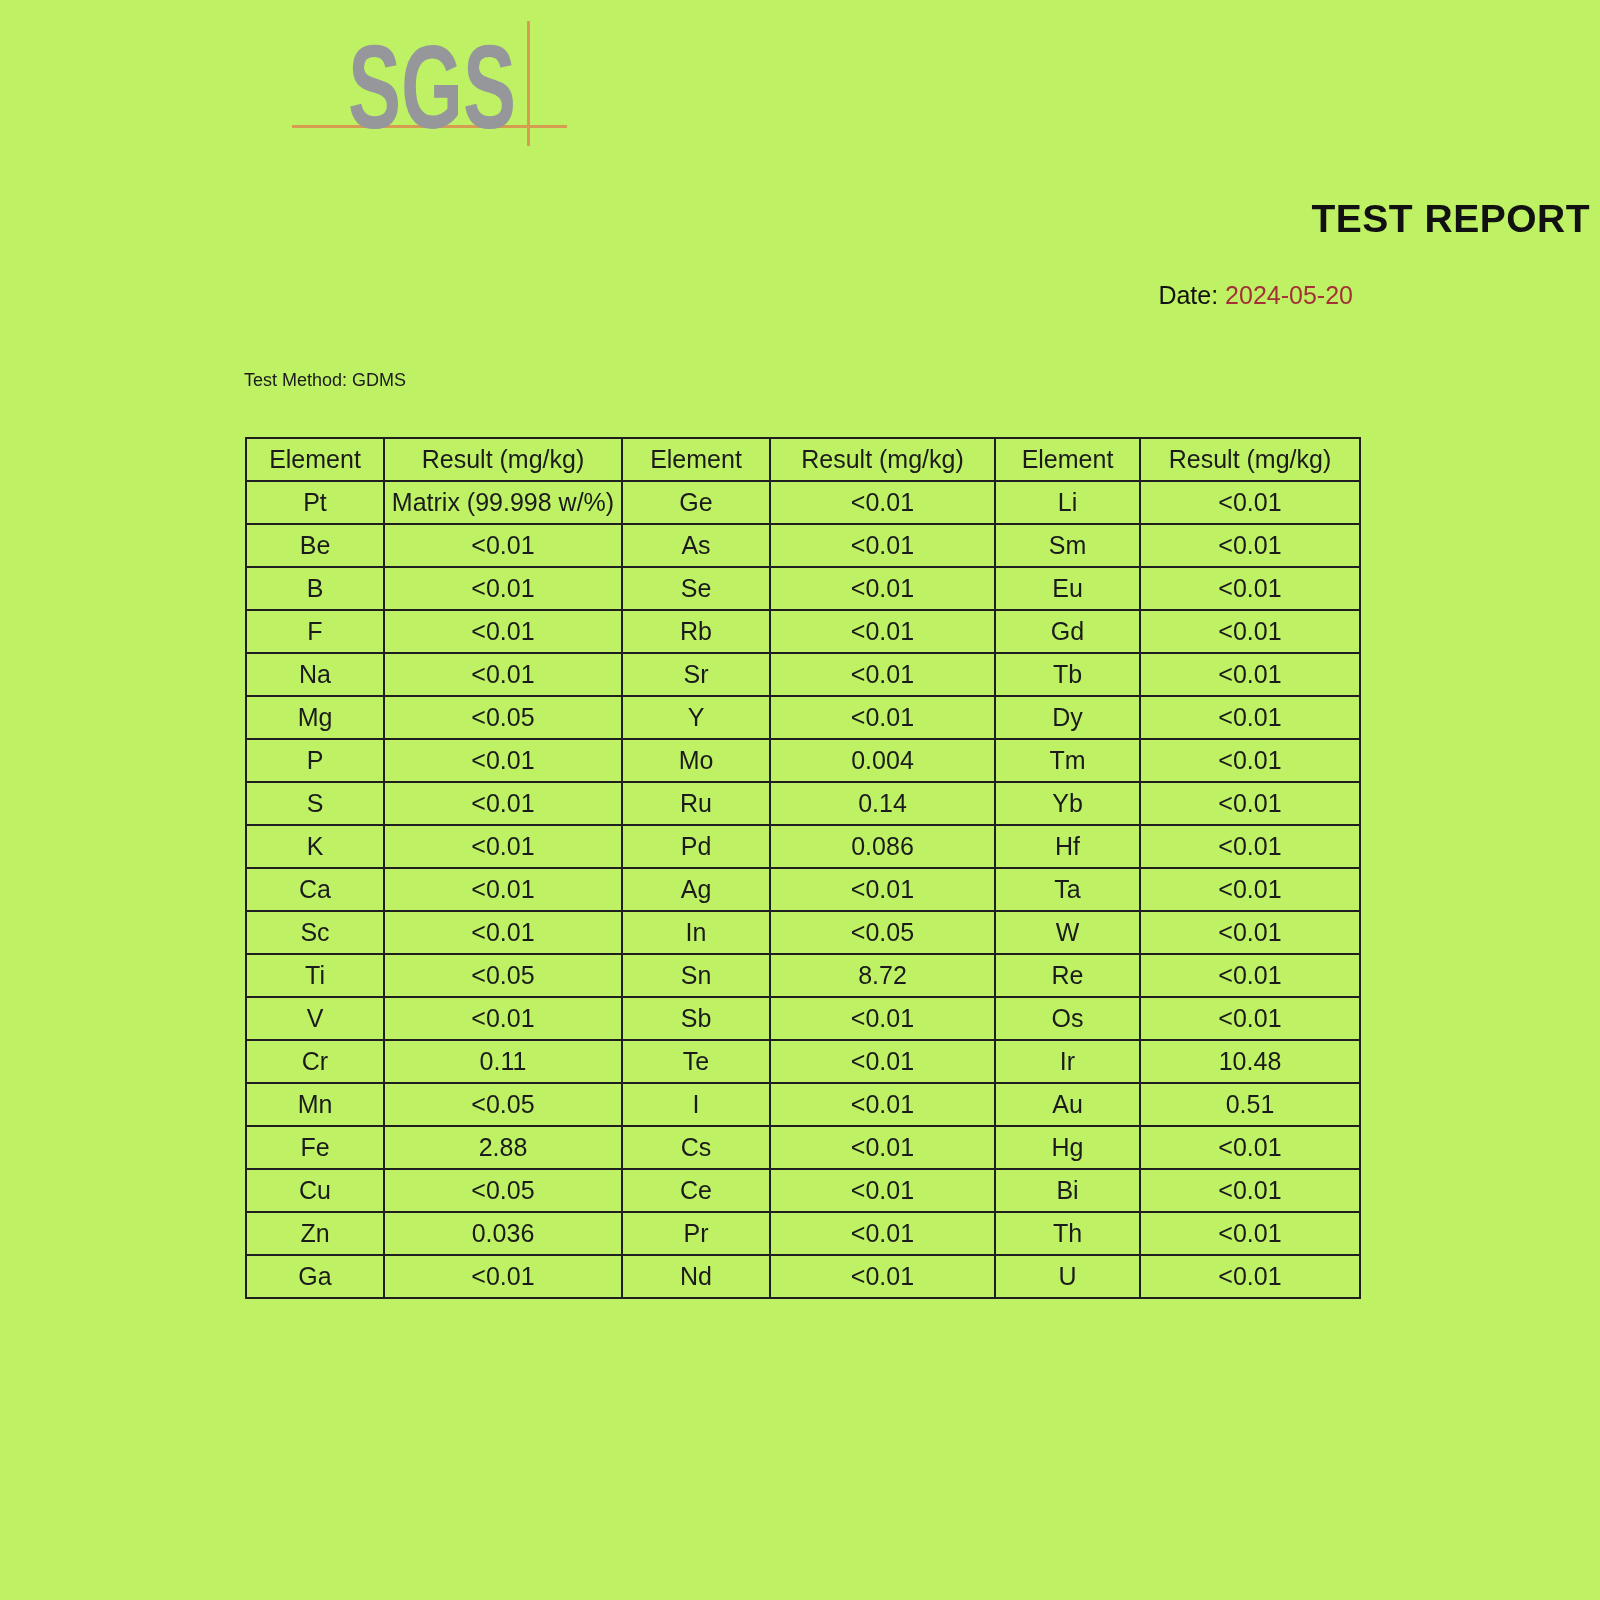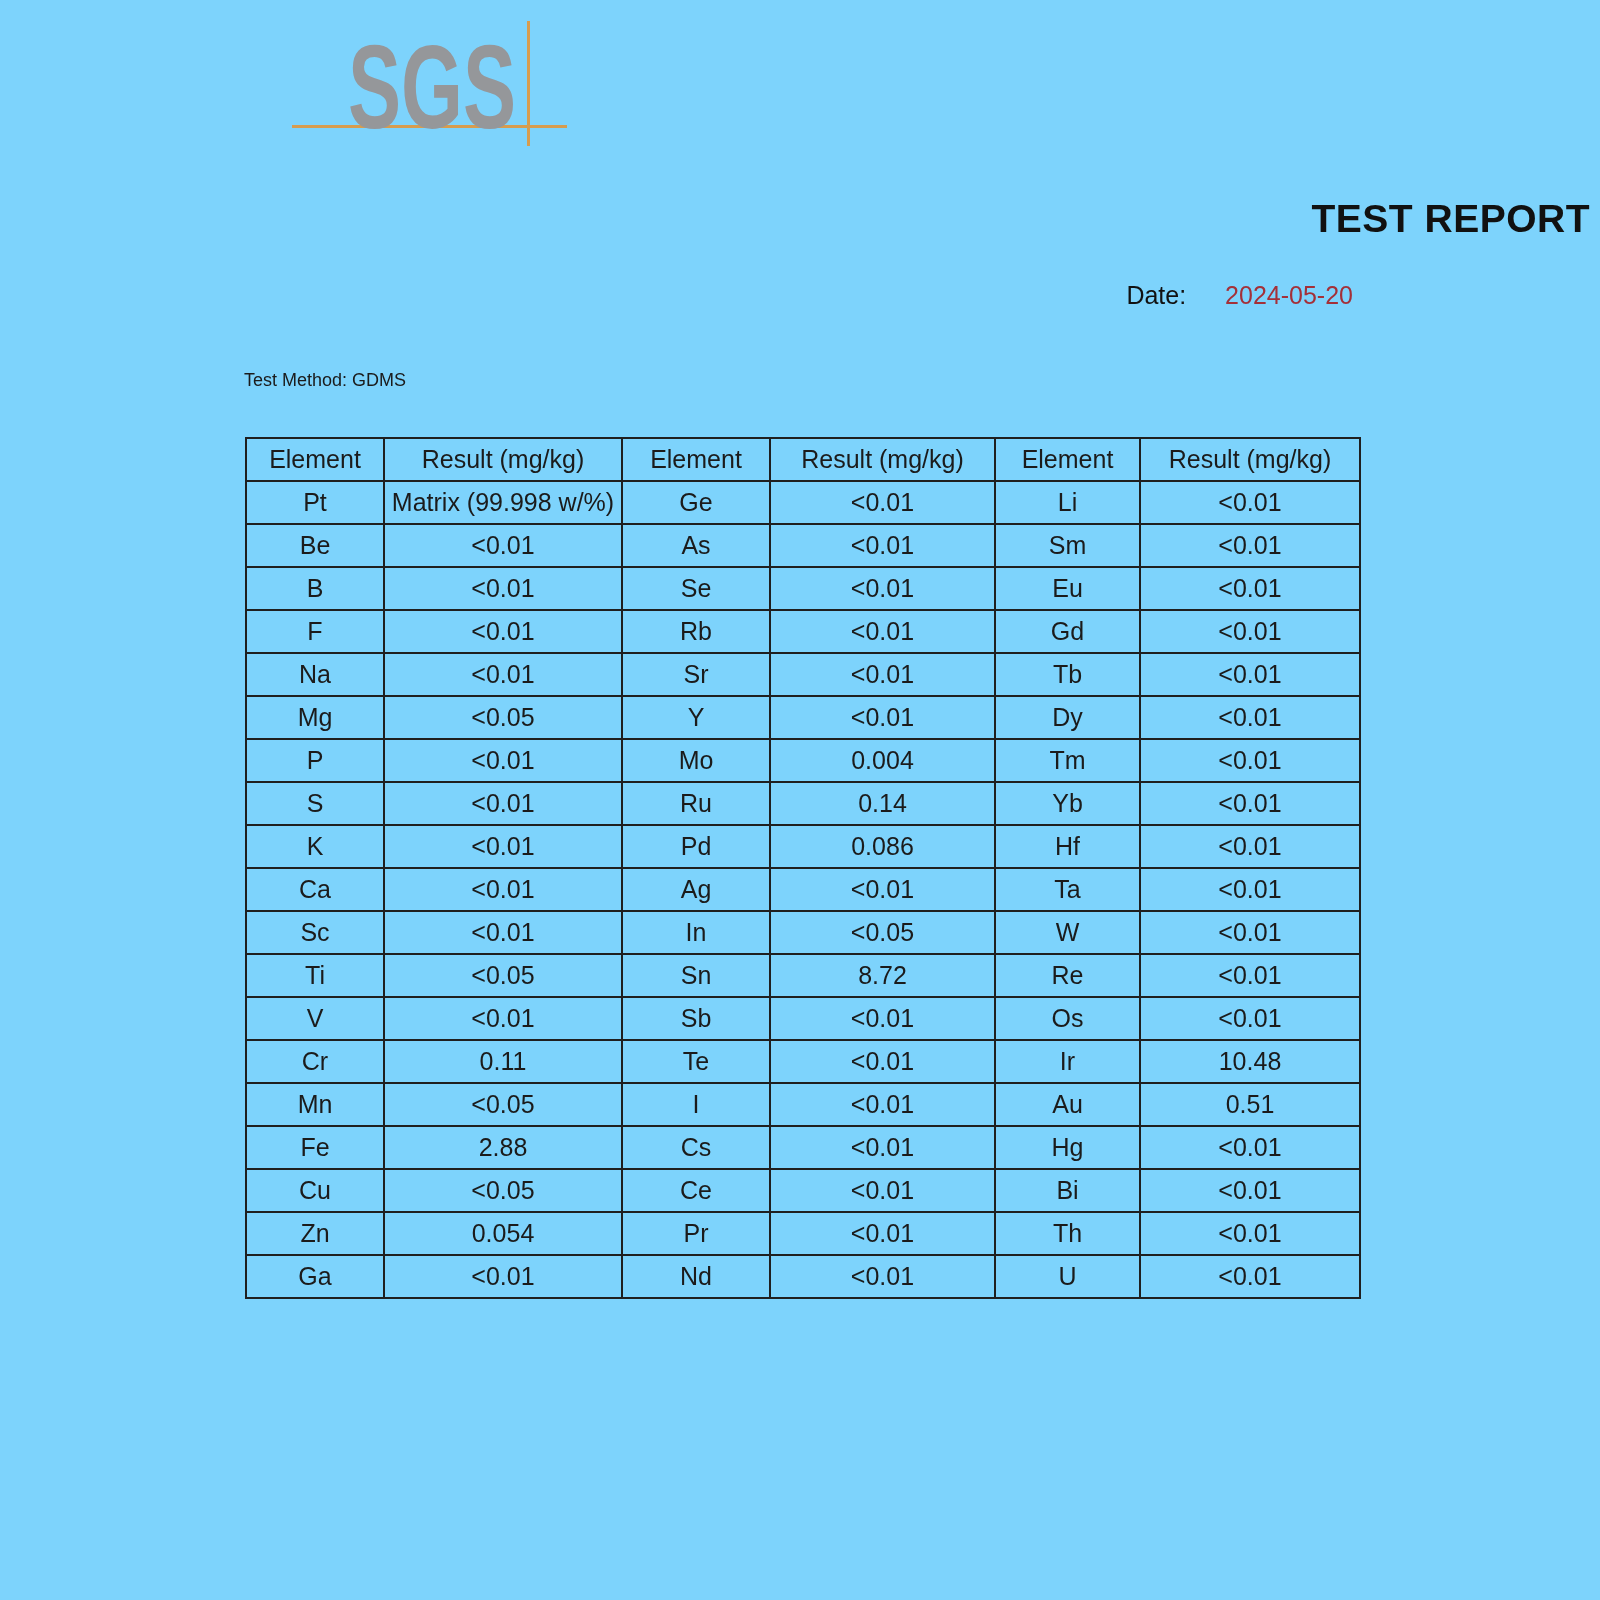--- a/index.html
+++ b/index.html
@@ -4,21 +4,21 @@
 <style>
   html, body {
     margin: 0;
     padding: 0;
     background: #ffffff;
   }
   .page {
     position: relative;
     width: 1600px;
     height: 1600px;
-    background: #7dd3fc;
+    background: #bef264;
     font-family: "Liberation Sans", sans-serif;
     color: #1b1b1b;
     overflow: hidden;
   }
   .logo-svg {
     position: absolute;
     left: 0;
     top: 0;
   }
   .page-title {
@@ -86,21 +86,21 @@
     <line x1="292" y1="126.5" x2="567" y2="126.5" stroke-width="3" stroke="#D69C4F"></line>
     <line x1="528.5" y1="21" x2="528.5" y2="146" stroke-width="3" stroke="#D69C4F"></line>
     <text x="348" y="128" font-size="119" font-weight="bold" font-family="Liberation Sans, sans-serif" textLength="168" lengthAdjust="spacingAndGlyphs" fill="#95979A">SGS</text>
   </svg>
 
   <div class="page-title">TEST REPORT</div>
 
   <div class="date-line">
     <span>Date:</span>
     <span> </span>
-    <span class="date-value" style="color: rgb(164, 48, 56); margin-left: 32px;">2024-05-20</span>
+    <span class="date-value" style="color: rgb(164, 48, 56);">2024-05-20</span>
   </div>
 
   <div class="method-line">
     <span>Test Method:</span>
     <span> </span>
     <span>GDMS</span>
   </div>
 
   <table class="results">
     <colgroup>
@@ -253,21 +253,21 @@
         <tr>
           <td>Cu</td>
           <td>&lt;0.05</td>
           <td>Ce</td>
           <td>&lt;0.01</td>
           <td>Bi</td>
           <td>&lt;0.01</td>
         </tr>
         <tr>
           <td>Zn</td>
-          <td>0.054</td>
+          <td>0.036</td>
           <td>Pr</td>
           <td>&lt;0.01</td>
           <td>Th</td>
           <td>&lt;0.01</td>
         </tr>
         <tr>
           <td>Ga</td>
           <td>&lt;0.01</td>
           <td>Nd</td>
           <td>&lt;0.01</td>

